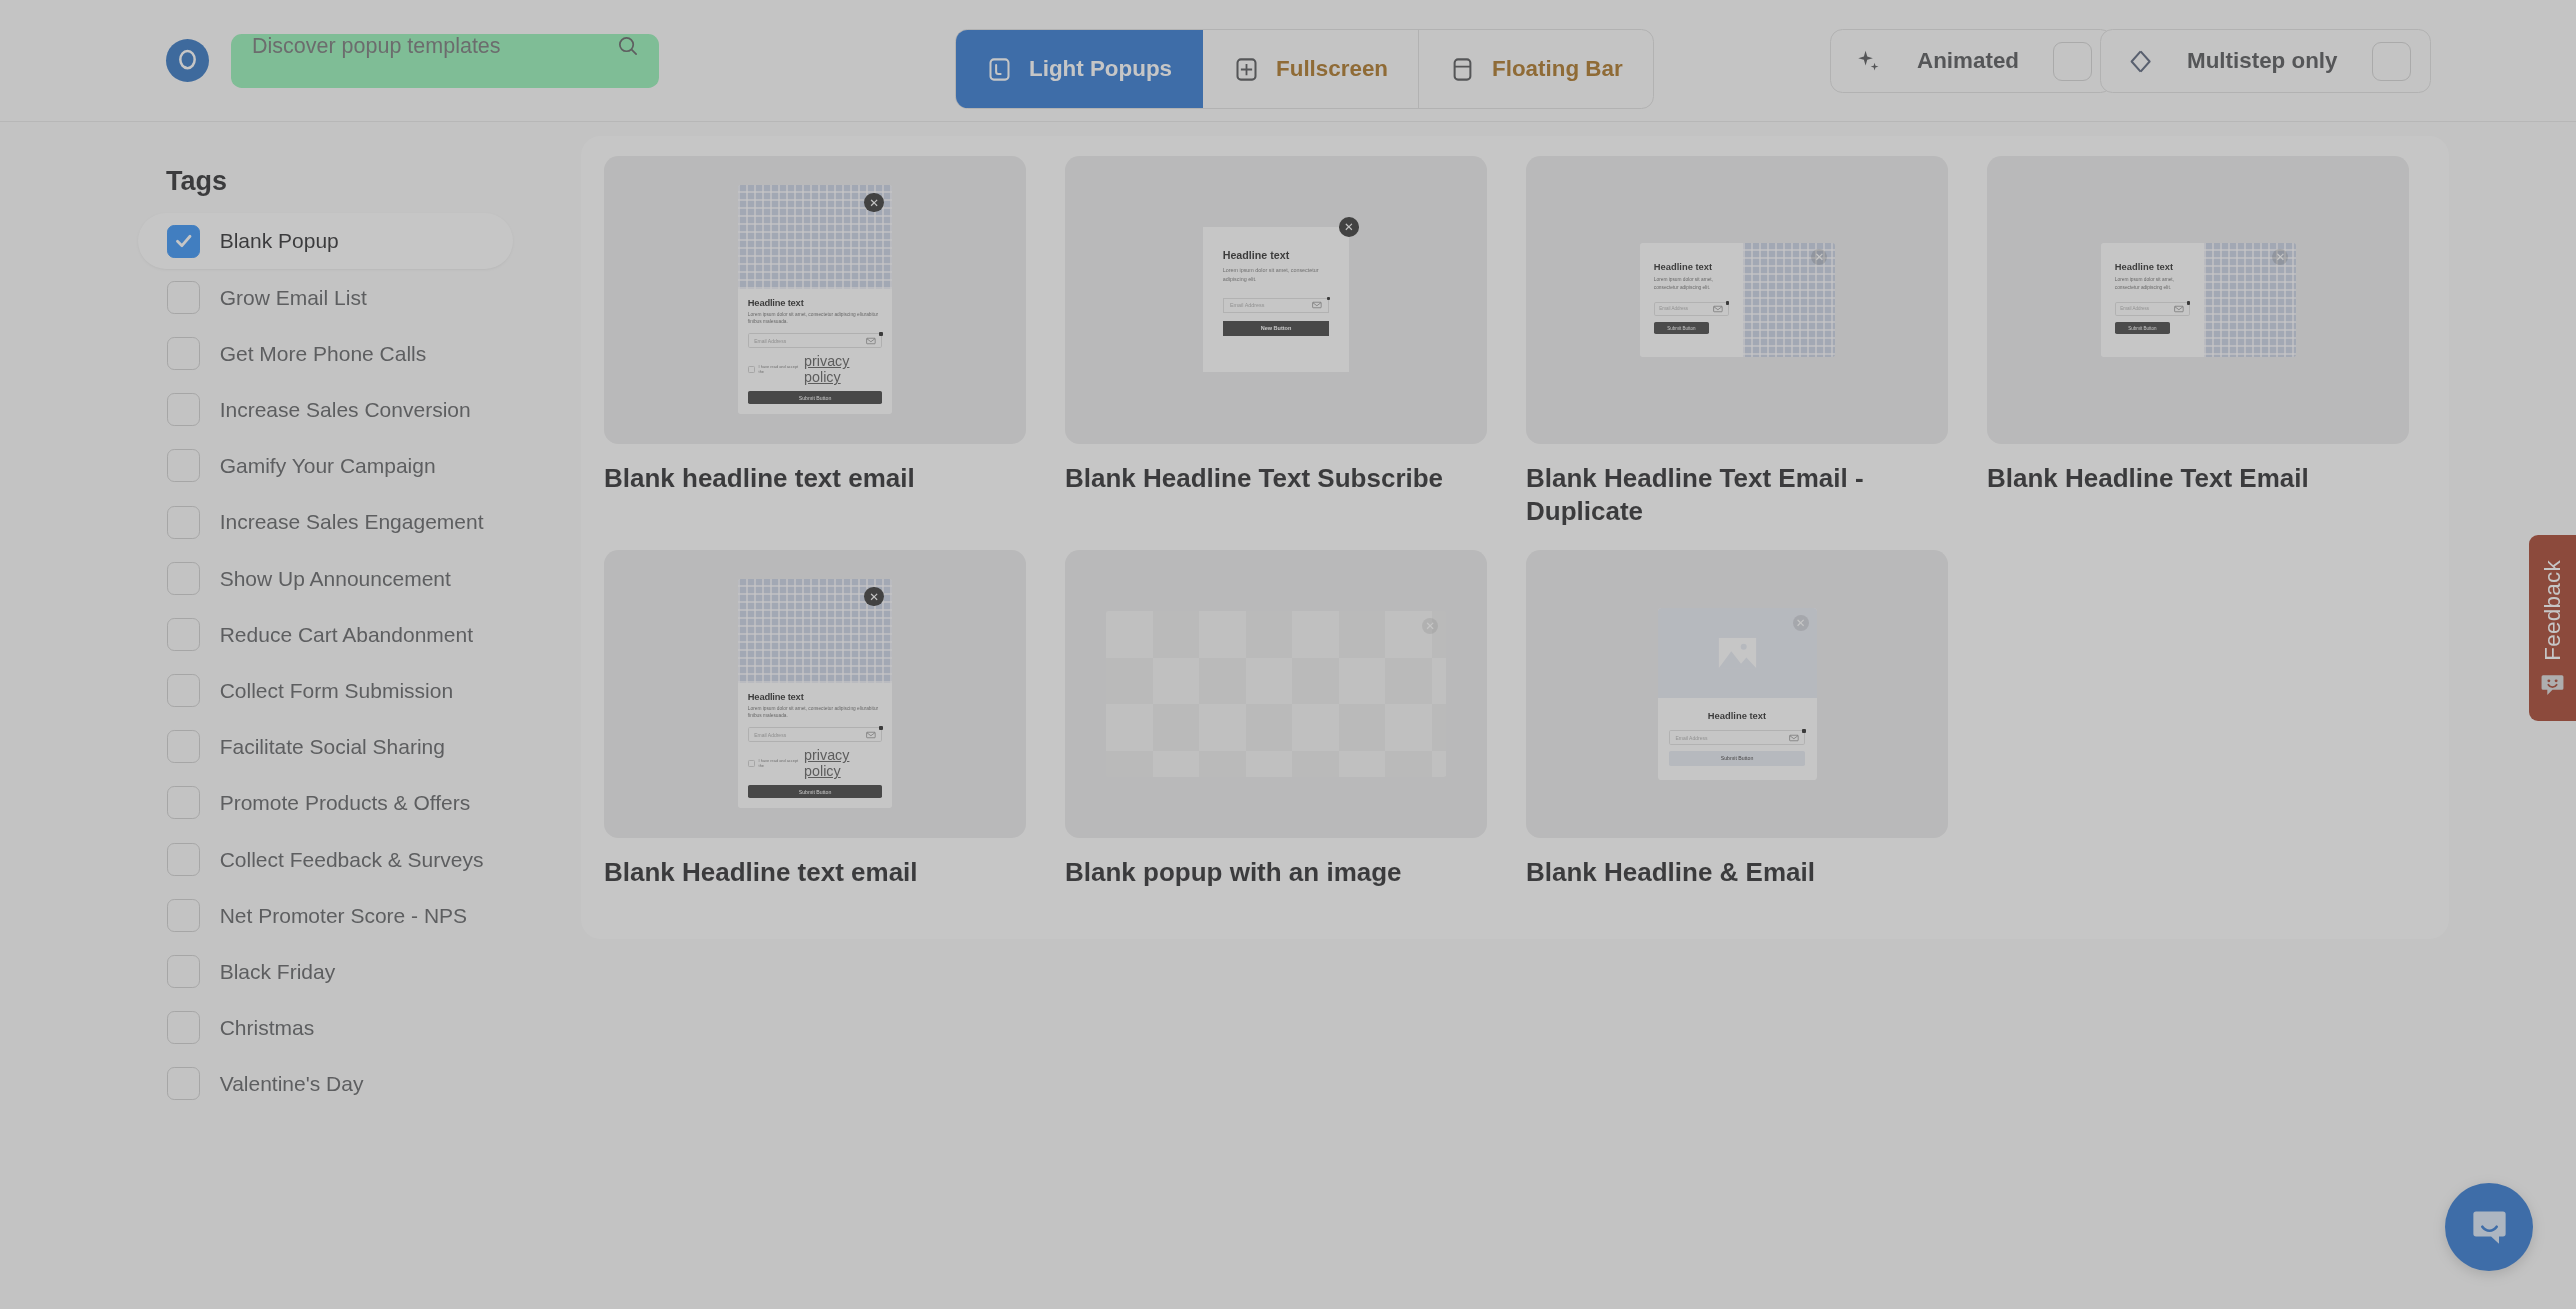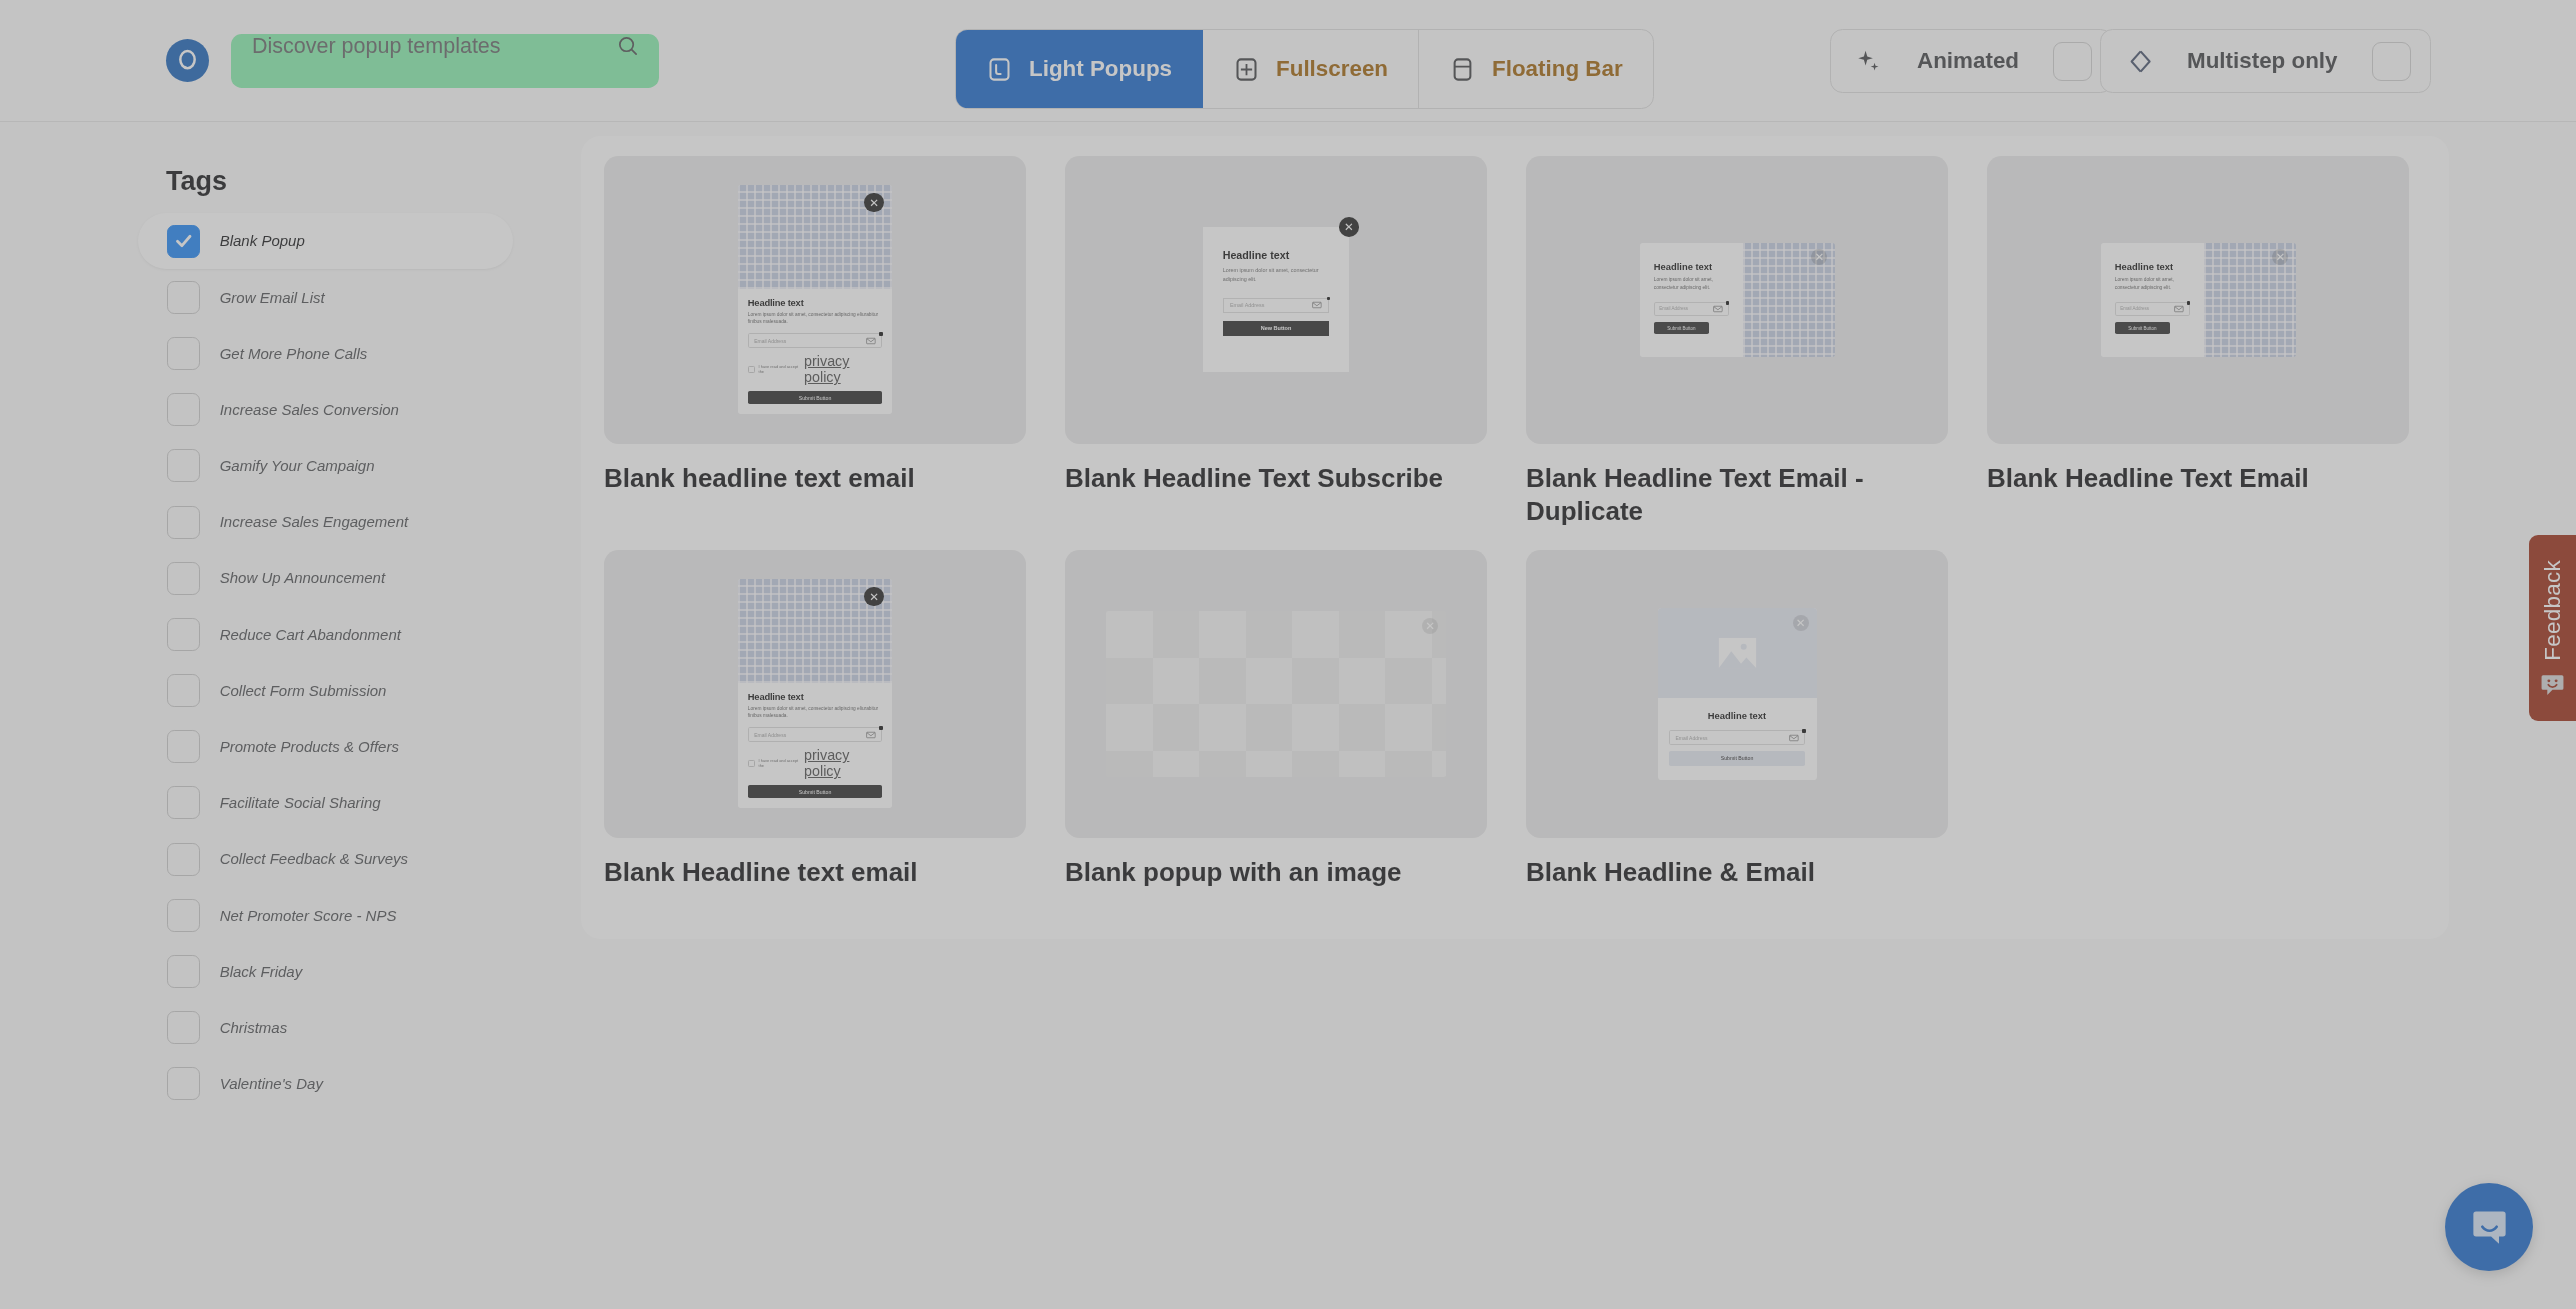--- a/index.html
+++ b/index.html
@@ -111,21 +111,21 @@
     min-height: 54px;
   }
   .tag-item.selected { background: #ffffff; box-shadow: 0 0.9px 2.7px rgba(0,0,0,0.08); }
   .tag-check {
     width: 33px; height: 33px; flex: 0 0 auto;
     border: 0.9px solid #c9c9c9; border-radius: 7.2px; background: transparent;
     display: flex; align-items: center; justify-content: center;
   }
   .tag-check.checked { background: #1b84f5; border-color: #1b84f5; }
   .tag-check.checked svg { width: 21.5px; height: 21.5px; }
-  .tag-label { font-size: 15px; color: #4b4d50; line-height: 1.3; font-style: italic; }
+  .tag-label { font-size: 21px; color: #4b4d50; line-height: 1.3; }
   .tag-item.selected .tag-label { color: #101113; }
 
   
   #templates-panel {
     position: absolute; left: 581px; top: 136px;
     width: 1868px; height: 803px;
     background: #ffffff;
     border-radius: 19.7px;
   }
   #template-grid {
@@ -385,25 +385,25 @@
       <div class="tag-item">
         <div class="tag-check"></div>
         <span class="tag-label">Reduce Cart Abandonment</span>
       </div>
       <div class="tag-item">
         <div class="tag-check"></div>
         <span class="tag-label">Collect Form Submission</span>
       </div>
       <div class="tag-item">
         <div class="tag-check"></div>
+        <span class="tag-label">Facilitate Social Sharing</span>
+      </div>
+      <div class="tag-item">
+        <div class="tag-check"></div>
         <span class="tag-label">Promote Products &amp; Offers</span>
-      </div>
-      <div class="tag-item">
-        <div class="tag-check"></div>
-        <span class="tag-label">Facilitate Social Sharing</span>
       </div>
       <div class="tag-item">
         <div class="tag-check"></div>
         <span class="tag-label">Collect Feedback &amp; Surveys</span>
       </div>
       <div class="tag-item">
         <div class="tag-check"></div>
         <span class="tag-label">Net Promoter Score - NPS</span>
       </div>
       <div class="tag-item">

